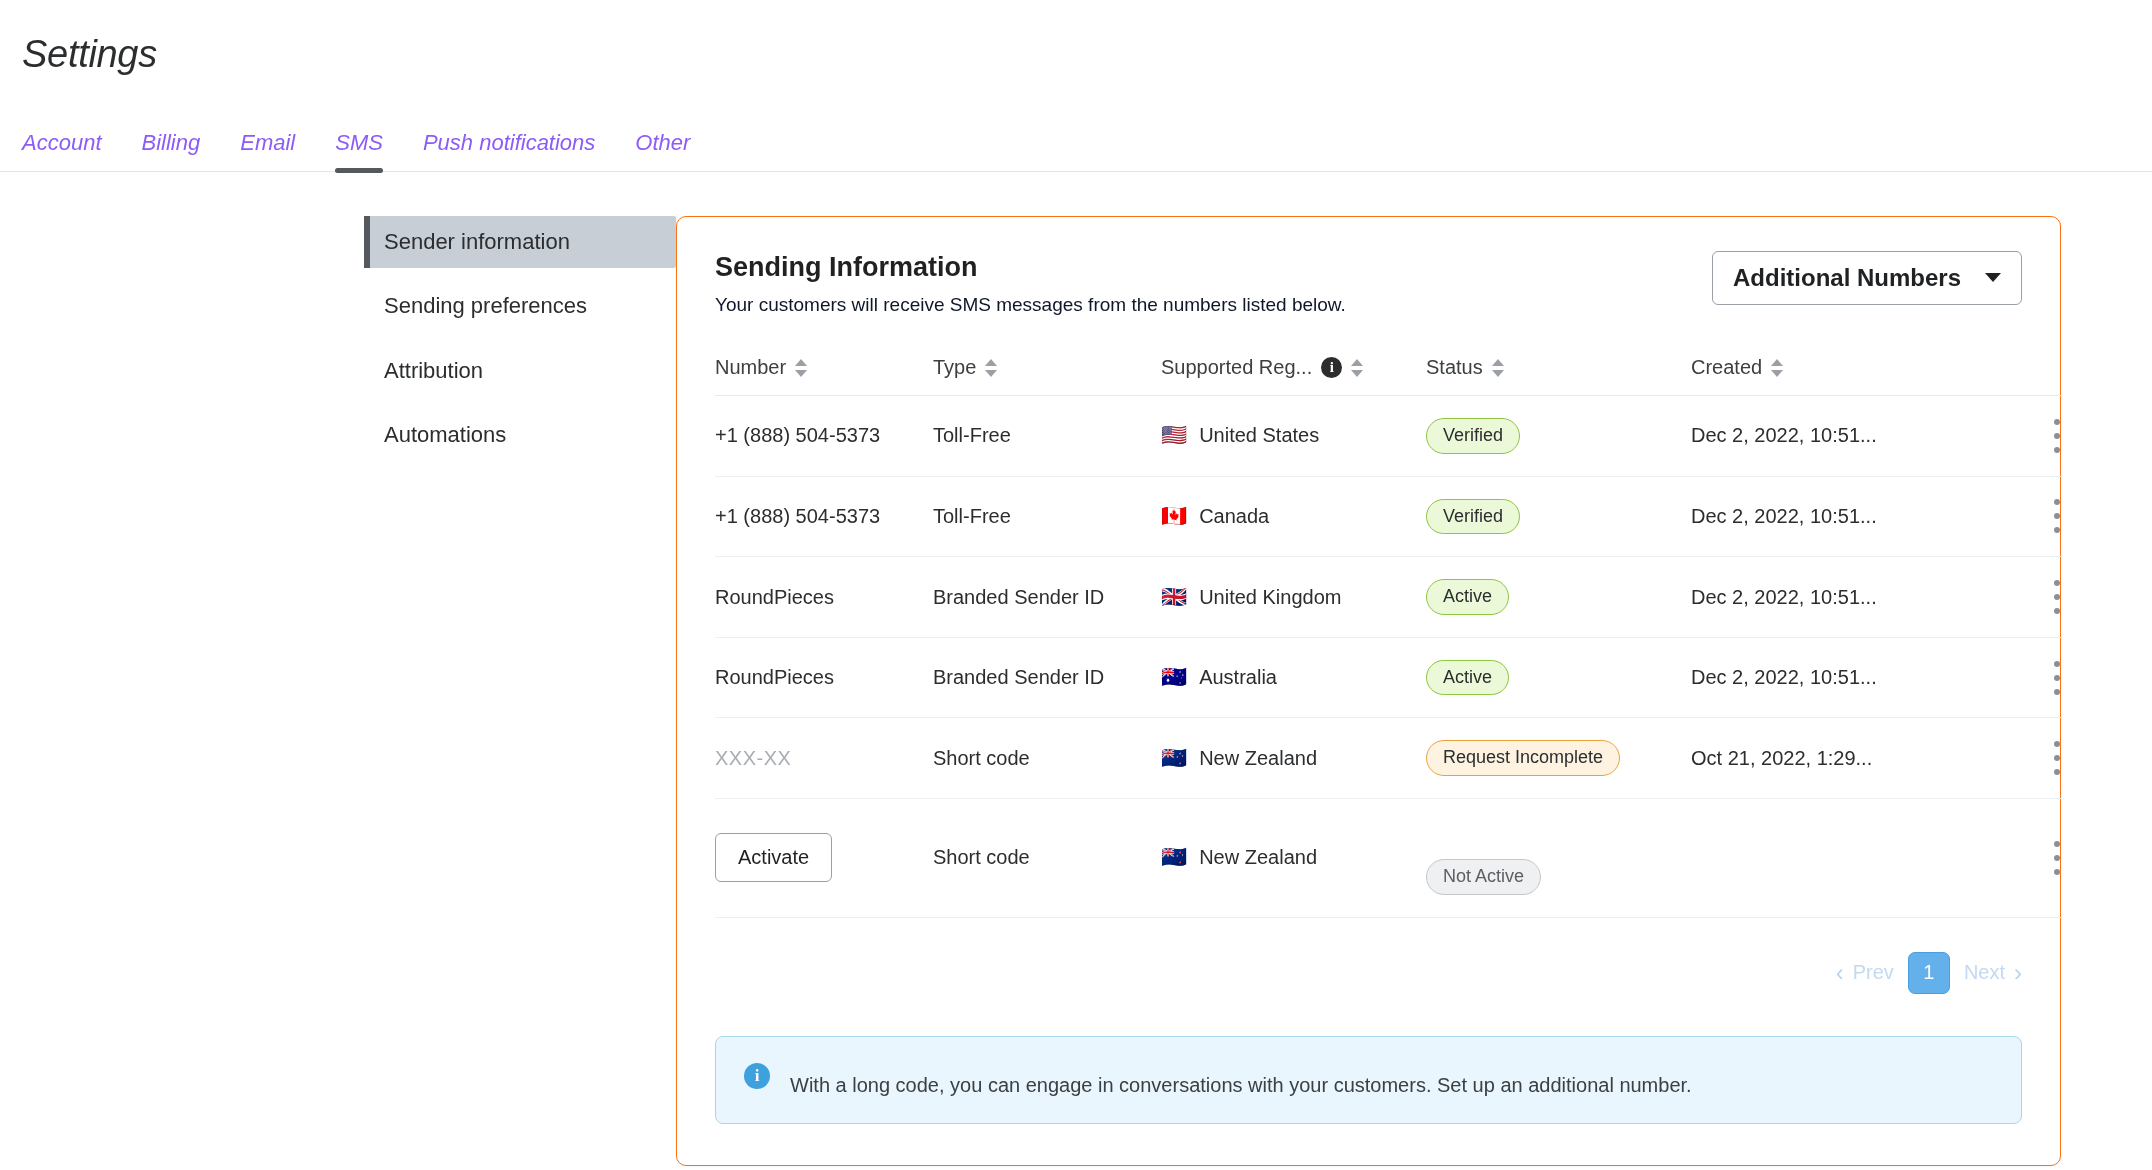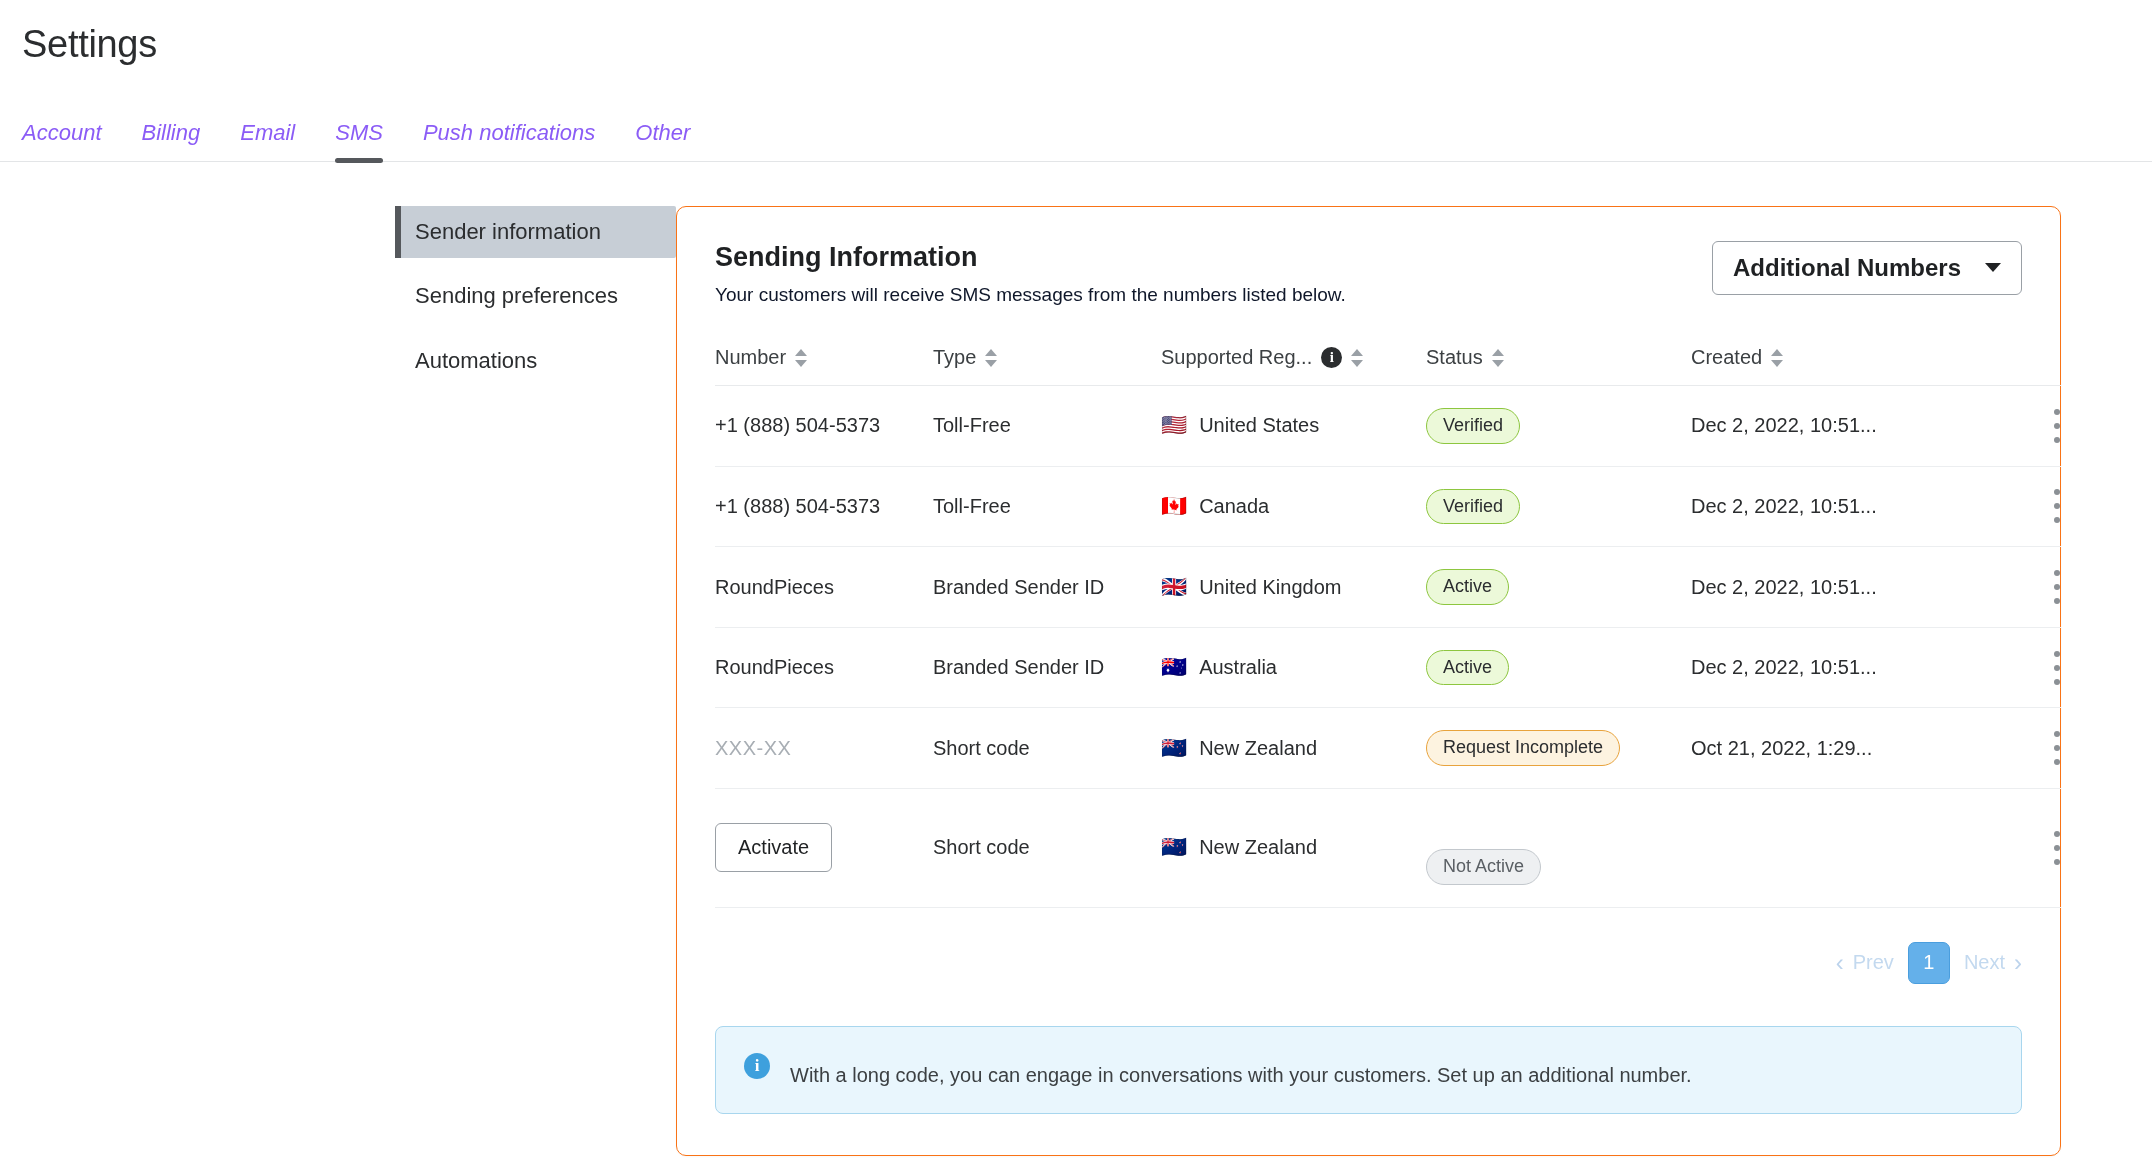--- a/index.html
+++ b/index.html
@@ -5,21 +5,21 @@
   * { box-sizing: border-box; margin: 0; padding: 0; }
   html, body {
     width: 2152px;
     height: 1170px;
     background: #ffffff;
     font-family: "Liberation Sans", sans-serif;
     -webkit-font-smoothing: antialiased;
   }
 
   
-  .page-header { padding: 22px 0 0 22px; }
+  .page-header { padding: 32px 0 0 22px; font-style: italic; }
   .page-title {
     font-size: 38px;
     font-weight: 400;
     color: #2b2d2f;
     letter-spacing: -0.3px;
     line-height: 1.2;
   }
 
   
   .tabbar {
@@ -63,21 +63,20 @@
   
   .sidenav { width: 312px; flex: 0 0 312px; padding-top: 0; }
   .sidenav-item {
     position: relative;
     font-size: 22px;
     color: #2b2d2f;
     padding: 12px 16px 12px 20px;
     cursor: pointer;
     line-height: 1.3;
     border-radius: 2px;
-    margin-left: 31px;
   }
   .sidenav-item.active {
     background: #c7ced6;
     font-weight: 400;
   }
   .sidenav-item.active::before {
     content: "";
     position: absolute;
     left: 0; top: 0; bottom: 0;
     width: 6px;
@@ -282,20 +281,21 @@
     <div class="tab">Push notifications</div>
     <div class="tab">Other</div>
   </nav>
 
 <div class="body-wrap">
   <div class="spacer-left"></div>
 
   <aside class="sidenav" id="sidenav">
       <div class="sidenav-item active">Sender information</div>
       <div class="sidenav-item">Sending preferences</div>
+      <div class="sidenav-item">Attribution</div>
       <div class="sidenav-item">Automations</div>
     </aside>
 
   <section class="card">
 
     <div class="card-head">
       <div>
         <div class="card-title">Sending Information</div>
         <div class="card-sub">Your customers will receive SMS messages from the numbers listed below.</div>
       </div>

